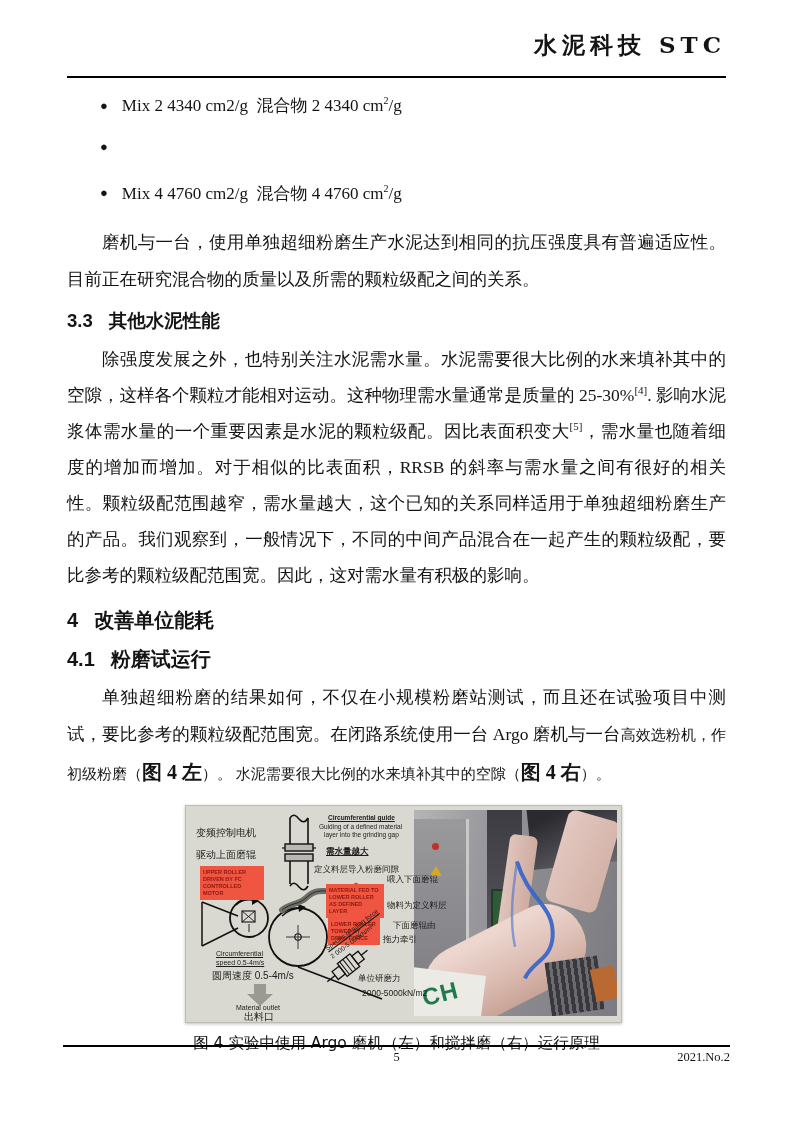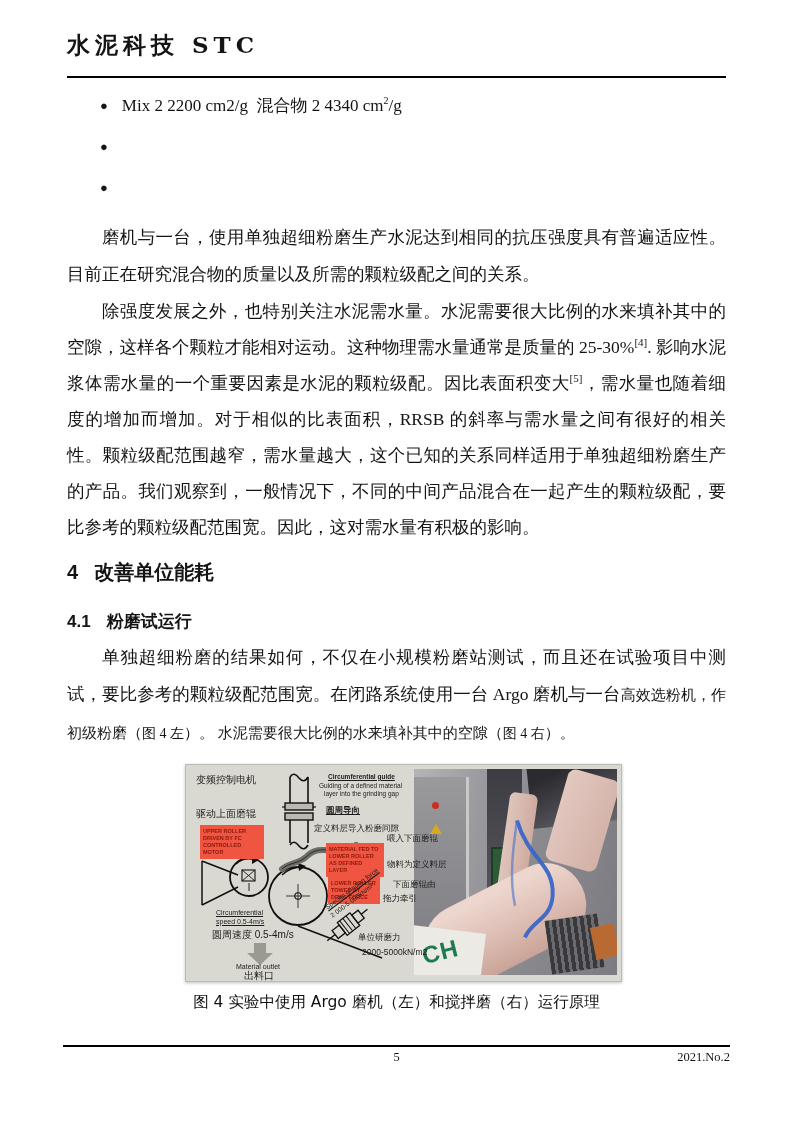--- a/index.html
+++ b/index.html
@@ -7,45 +7,45 @@
   .page {
     position:relative; width:793px; height:1122px; margin:0 auto;
     background:#ffffff; color:#141414;
     font-family:"Liberation Serif", serif;
     overflow:hidden;
   }
   .content { padding:30px 67px 0 67px; }
 
   
   .doc-title {
-    text-align:left; font-family:"DejaVu Serif", serif;
+    text-align:right; font-family:"DejaVu Serif", serif;
     font-size:23px; font-weight:600; letter-spacing:5px; line-height:30px;
   }
   .head-rule { border-bottom:2.5px solid #000; margin-top:16px; }
 
   
   .bullets { list-style:none; margin-top:12px; }
   .bullets li { display:flex; align-items:baseline; font-size:17px; line-height:22px; margin-bottom:19px; padding-left:33px; }
   .bullets .dot { font-size:13px; margin-right:14px; position:relative; top:-1px; }
   .bullets sup { font-size:10px; }
 
   
   .para { font-size:17.5px; line-height:37px; text-align:justify; text-indent:2em; }
   .para sup { font-size:11px; line-height:0; }
   .p1 { margin-top:4px; }
   .p2 { line-height:36px; }
   .p3 { margin-top:2px; }
   .p3 .sm { font-size:15px; }
-  .p3 .smb { font-size:14px; font-weight:normal; }
+  .p3 .smb { font-size:20px; font-weight:bold; }
 
   
   .hd { font-family:"Liberation Sans", sans-serif; font-weight:bold; }
   .h33 { font-size:18.5px; margin-top:10px; margin-bottom:8px; }
   .h4  { font-size:20px;  margin-top:14px; margin-bottom:6px; }
-  .h41 { font-size:17px; margin-top:24px; margin-bottom:6px; }
+  .h41 { font-size:20px; margin-top:12px; margin-bottom:6px; }
   .hd .num { margin-right:16px; }
 
   
   .figure {
     position:relative; margin:12px 0 0 118px;
     width:437px; height:218px;
     background:#d9d9d1; border:1px solid #bcbcb2;
     box-shadow:0 1px 3px rgba(0,0,0,.25);
     overflow:hidden;
     font-family:"Liberation Sans", sans-serif;
@@ -97,32 +97,36 @@
 
 <div class="page">
   <div class="content">
 
     <div class="doc-title">水泥科技 STC</div>
     <div class="head-rule"></div>
 
     <ul class="bullets">
       <li>
         <span class="dot">●</span>
-        <span><span>Mix 2 2200 cm2/g</span>&nbsp;&nbsp;<span>混合物 2 4340 cm</span><sup>2</sup><span>/g</span></span>
+        <span><span>Mix 2 4340 cm2/g</span>&nbsp;&nbsp;<span>混合物 2 4340 cm</span><sup>2</sup><span>/g</span></span>
       </li>
       <li>
         <span class="dot">●</span>
       </li>
       <li>
         <span class="dot">●</span>
+        <span><span>Mix 4 4760 cm2/g</span>&nbsp;&nbsp;<span>混合物 4 4760 cm</span><sup>2</sup><span>/g</span></span>
       </li>
     </ul>
 
     <p class="para p1">磨机与一台，使用单独超细粉磨生产水泥达到相同的抗压强度具有普遍适应性。目前正在研究混合物的质量以及所需的颗粒级配之间的关系。</p>
 
+    <div class="hd h33">
+      <span class="num">3.3</span><span>其他水泥性能</span>
+    </div>
 
     <p class="para p2"><span>除强度发展之外，也特别关注水泥需水量。水泥需要很大比例的水来填补其中的空隙，这样各个颗粒才能相对运动。这种物理需水量通常是质量的 25-30%</span><sup>[4]</sup><span>. 影响水泥浆体需水量的一个重要因素是水泥的颗粒级配。因比表面积变大</span><sup>[5]</sup><span>，需水量也随着细度的增加而增加。对于相似的比表面积，RRSB 的斜率与需水量之间有很好的相关性。颗粒级配范围越窄，需水量越大，这个已知的关系同样适用于单独超细粉磨生产的产品。我们观察到，一般情况下，不同的中间产品混合在一起产生的颗粒级配，要比参考的颗粒级配范围宽。因此，这对需水量有积极的影响。</span></p>
 
     <div class="hd h4">
       <span class="num">4</span><span>改善单位能耗</span>
     </div>
 
     <div class="hd h41">
       <span class="num">4.1</span><span>粉磨试运行</span>
     </div>
@@ -195,27 +199,27 @@
           <line x1="16" y1="-8" x2="16" y2="8" stroke="#111" stroke-width="1"></line>
           <line x1="20" y1="-8" x2="20" y2="8" stroke="#111" stroke-width="1"></line>
           <line x1="24" y1="-8" x2="24" y2="8" stroke="#111" stroke-width="1"></line>
           <rect x="29" y="-5" width="8" height="10" fill="none" stroke="#111" stroke-width="1.3"></rect>
           <line x1="37" y1="0" x2="45" y2="0" stroke="#111" stroke-width="1.4"></line>
         </g>
 
         <polygon points="68,178 80,178 80,188 87,188 74,200 61,188 68,188" fill="#9a9a92"></polygon>
       </svg>
 
-      <div class="fig-label cjk-m" style="left:10px;top:8px">变频控制电机</div>
+      <div class="fig-label cjk-m" style="left:10px;top:20px">变频控制电机</div>
       <div class="fig-label cjk-m" style="left:10px;top:42px">驱动上面磨辊</div>
 
       <div class="fig-label en-xs u" style="left:142px;top:8px;font-weight:bold">Circumferential guide</div>
       <div class="fig-label en-xs" style="left:133px;top:17px">Guiding of a defined material</div>
       <div class="fig-label en-xs" style="left:138px;top:25px">layer into the grinding gap</div>
-      <div class="fig-label cjk-s u" style="left:140px;top:40px;font-weight:bold">圆周导向</div>
+      <div class="fig-label cjk-s u" style="left:140px;top:40px;font-weight:bold">需水量越大</div>
       <div class="fig-label cjk-s" style="left:128px;top:58px">定义料层导入粉磨间隙</div>
 
       <div class="redbox" style="left:14px;top:60px">UPPER ROLLER DRIVEN BY FC CONTROLLED MOTOR</div>
 
       <div class="redbox" style="left:140px;top:78px;width:58px">MATERIAL FED TO LOWER ROLLER AS DEFINED LAYER</div>
       <div class="fig-label cjk-s" style="left:201px;top:68px">喂入下面磨辊</div>
       <div class="fig-label cjk-s" style="left:201px;top:94px">物料为定义料层</div>
 
       <div class="redbox" style="left:142px;top:112px;width:52px">LOWER ROLLER TOWED BY DRAG FORCE</div>
       <div class="fig-label cjk-s" style="left:207px;top:114px">下面磨辊由</div>

